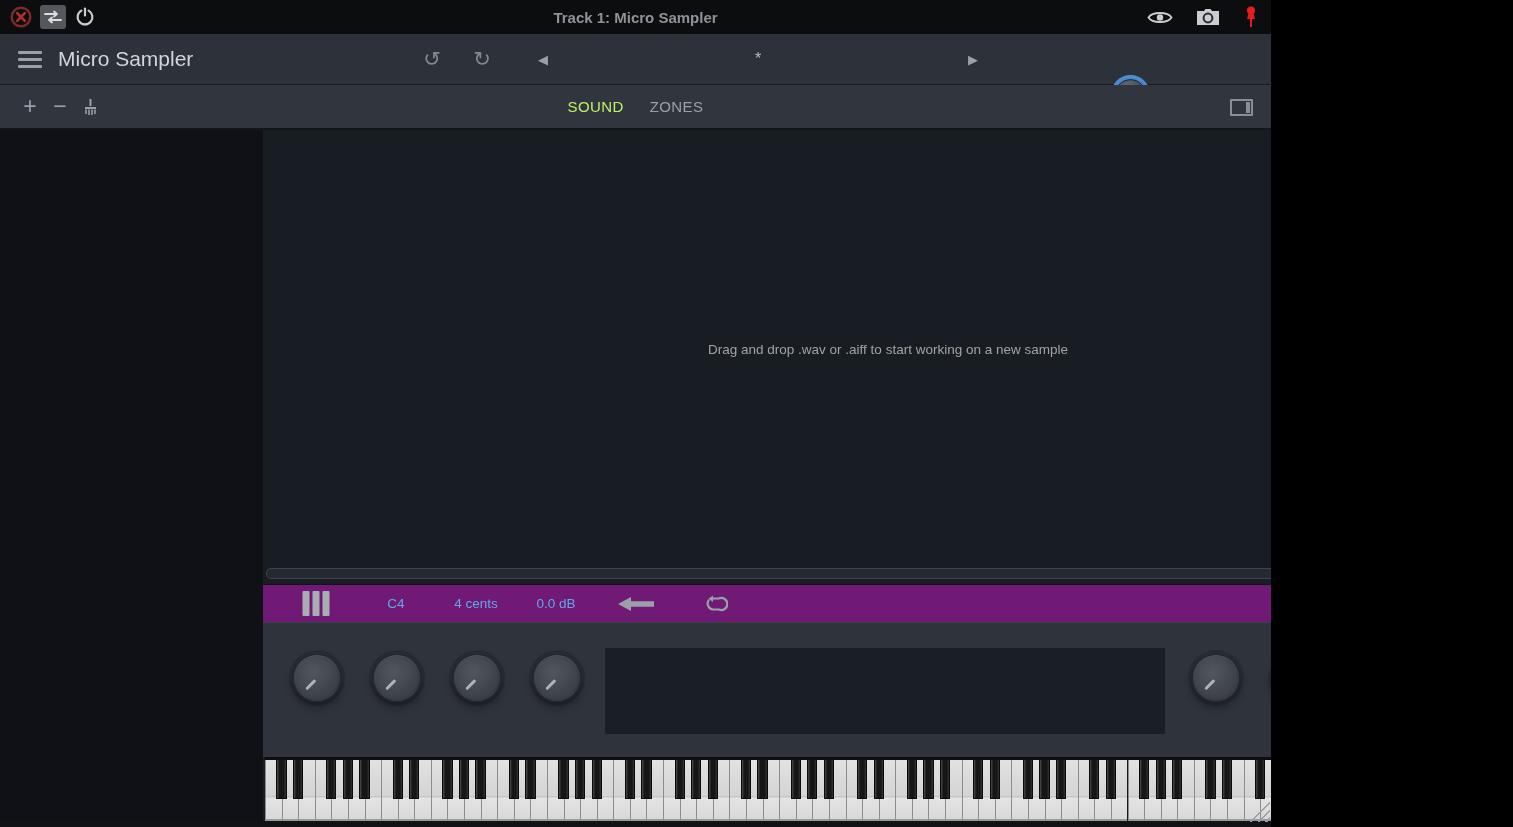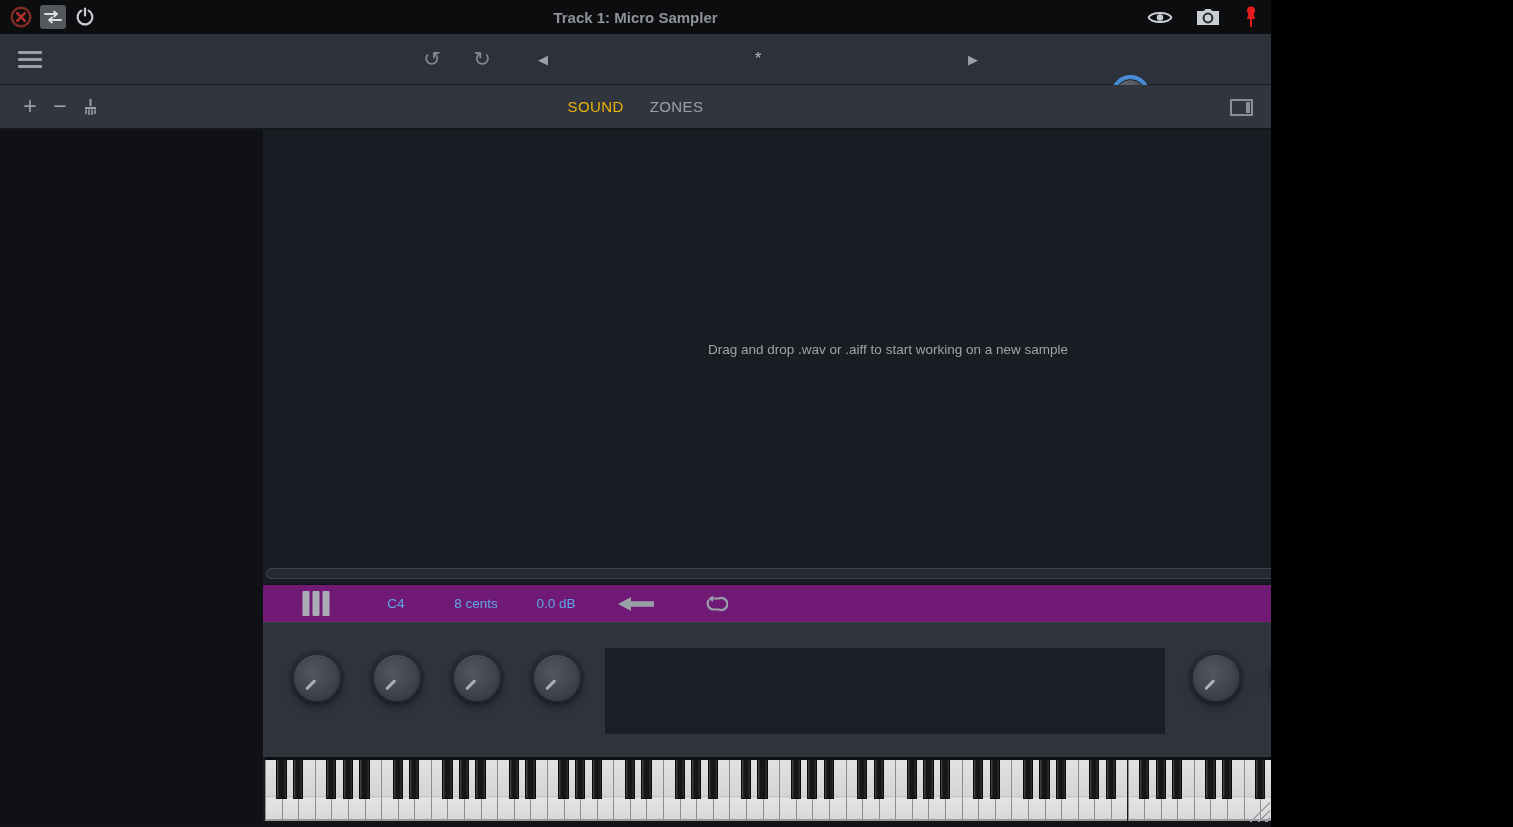--- a/index.html
+++ b/index.html
@@ -40,21 +40,21 @@
       background:linear-gradient(90deg,#23402a 0%,#2f3a27 45%,#463122 75%,#54251d 92%,#3c1d17 100%);}
   .meter .bar.b1{opacity:.55;} .meter .bar.b2{opacity:.3;}
 
   
   .subbar{position:absolute;left:0;top:85px;width:100%;height:45px;background:#31353e;border-bottom:2px solid #13161b;box-sizing:border-box;}
   .sb-ico{position:absolute;top:0;height:43px;display:flex;align-items:center;justify-content:center;
           color:#9aa0a8;font-size:22px;cursor:pointer;}
   .tabs{position:absolute;left:0;top:0;width:100%;height:43px;display:flex;align-items:center;justify-content:center;gap:26px;
         font-size:15px;letter-spacing:.4px;}
   .tab{cursor:pointer;}
-  .tab.active{color:#eab308;}
+  .tab.active{color:#bef264;}
   .tab.inactive{color:#9aa0a8;}
   .paneltoggle{position:absolute;right:18px;top:14px;width:19px;height:13px;border:2px solid #8a8e95;border-radius:1px;cursor:pointer;}
   .paneltoggle i{position:absolute;right:1px;top:1px;width:4px;height:11px;background:#8a8e95;}
 
   
   .body{position:absolute;left:0;top:130px;width:100%;height:697px;background:#0f1116;}
   .sidebar{position:absolute;left:0;top:0;width:263px;height:691px;background:#262b33;}
   .sidebar .hint{position:absolute;left:12px;bottom:14px;width:230px;color:#b9bdc3;font-size:13.5px;line-height:1.4;}
   .main{position:absolute;left:263px;top:0;width:1250px;height:691px;background:#181c23;}
   .drop-hint{position:absolute;left:0;top:212px;width:100%;text-align:center;color:#a3a3a3;font-size:13.5px;}
@@ -141,20 +141,21 @@
       </div>
     </div>
   </div>
 
   <div class="header">
     <div class="hamburger">
       <span></span>
         <span></span>
         <span></span>
     </div>
+    <div class="h-title">Micro Sampler</div>
 
     <div class="h-ico glyph-undo" style="left:420px;width:24px;">
       <span>↺</span>
       </div>
     <div class="h-ico glyph-undo" style="left:470px;width:24px;">
       <span>↻</span>
       </div>
     <div class="h-ico glyph-tri" style="left:531px;width:24px;">
       <span>◀</span>
       </div>
@@ -207,21 +208,21 @@
 
       <div class="wavebar">
         <div class="wb-item" style="left:53px;">
           <div class="piano-ico">
               <span></span>
               <span></span>
               <span></span>
             </div>
         </div>
         <div class="wb-item wb-val" style="left:133px;">C4</div>
-        <div class="wb-item wb-val" style="left:213px;">8 cents</div>
+        <div class="wb-item wb-val" style="left:213px;">4 cents</div>
         <div class="wb-item wb-val" style="left:293px;">0.0 dB</div>
         <div class="wb-item" style="left:373px;">
           <svg width="40" height="16" viewBox="0 0 40 16">
             <path d="M2 8 L15 1 L15 5.2 H38 V10.8 H15 L15 15 Z" fill="#9aa0a7"></path>
           </svg>
         </div>
         <div class="wb-item" style="left:453px;">
           <svg width="24" height="18" viewBox="0 0 24 18">
             <path d="M7 3.5 H15 A6 6 0 1 1 15 14.5 H9 A6 6 0 0 1 4.5 5.5" fill="none" stroke="#9aa0a7" stroke-width="2.2" stroke-linecap="round"></path>
             <path d="M9 0.5 L4.5 3.7 L9 6.9 Z" fill="#9aa0a7"></path>

